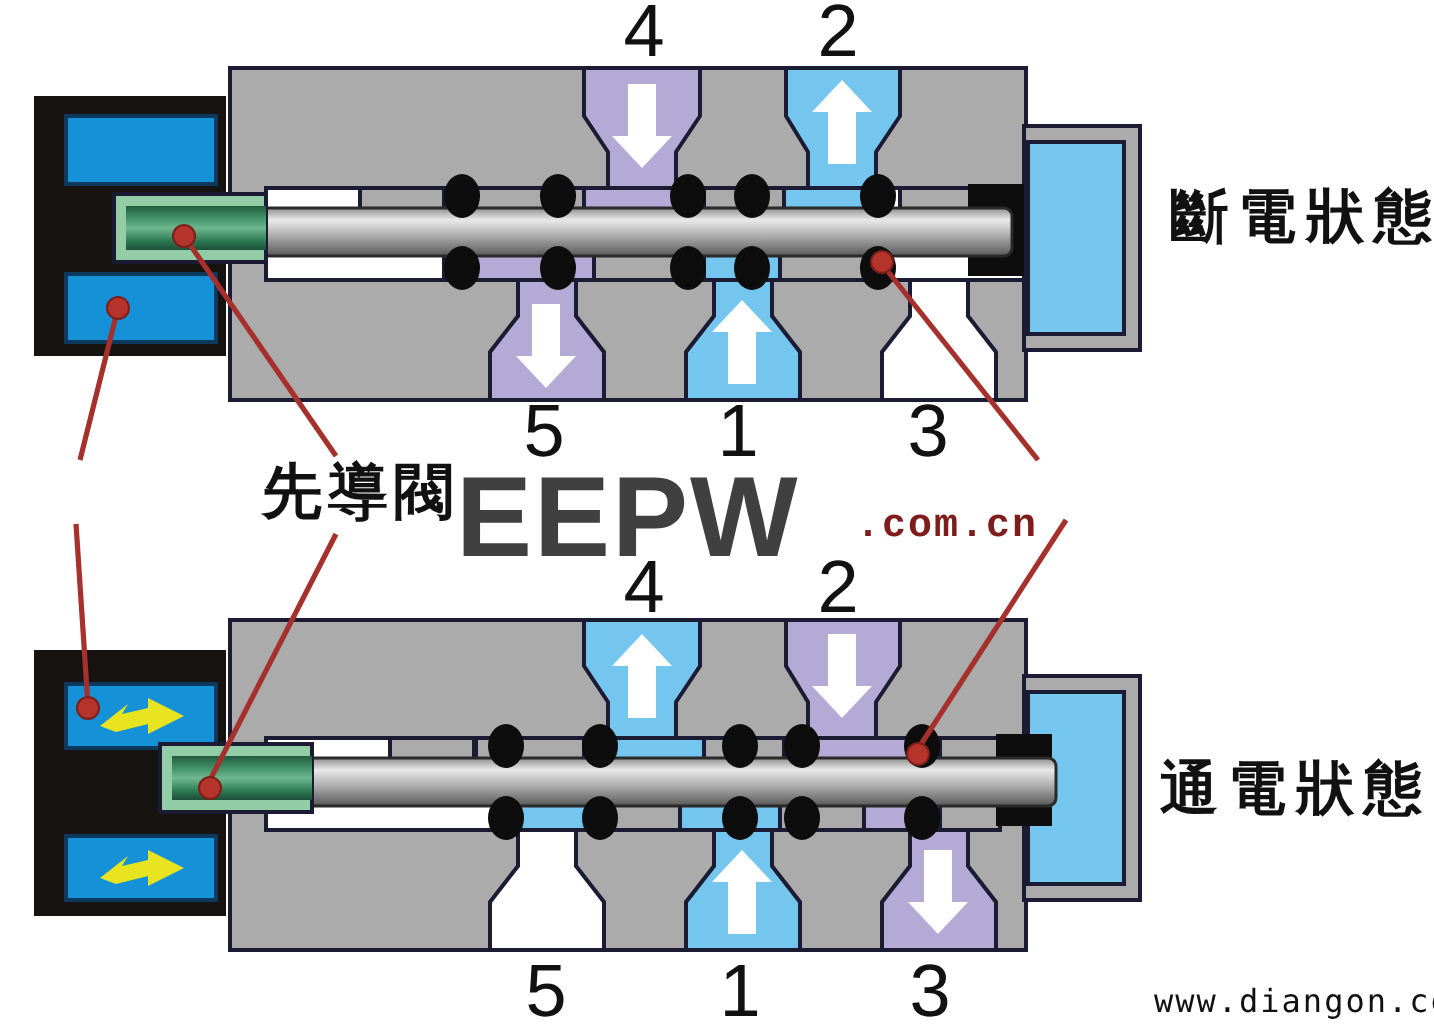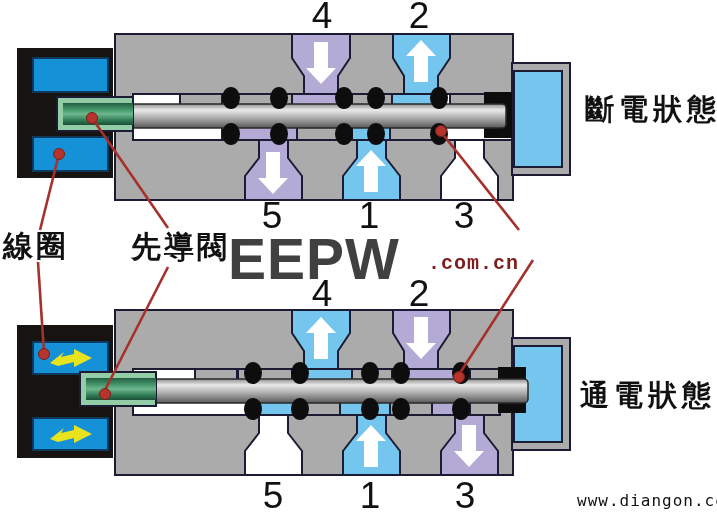--- a/index.html
+++ b/index.html
@@ -210,20 +210,19 @@
 
 <span class="txt num" style="left:322px;top:275px;">4</span>
 <span class="txt num" style="left:419px;top:275px;">2</span>
 <span class="txt num" style="left:273px;top:477px;">5</span>
 <span class="txt num" style="left:370px;top:477px;">1</span>
 <span class="txt num" style="left:465px;top:477px;">3</span>
 
 <span class="txt state" style="left:585px;top:94px;">斷電狀態</span>
 <span class="txt state" style="left:580px;top:380px;">通電狀態</span>
 
-<span class="txt callout" style="left:3px;top:229px;">線圈</span>
 <span class="txt callout" style="left:131px;top:230px;">先導閥</span>
 
 <span class="txt wm-logo" style="left:228px;top:231px;color:#404040;">EEPW</span>
 <span class="txt wm-dom" style="left:428px;top:254px;color:#7f1d1d;font-family:Liberation Mono, monospace;">.com.cn</span>
 <span class="txt footer-url" style="left:577px;top:493px;">www.diangon.com</span>
 
 </div>
 
 </body></html>

